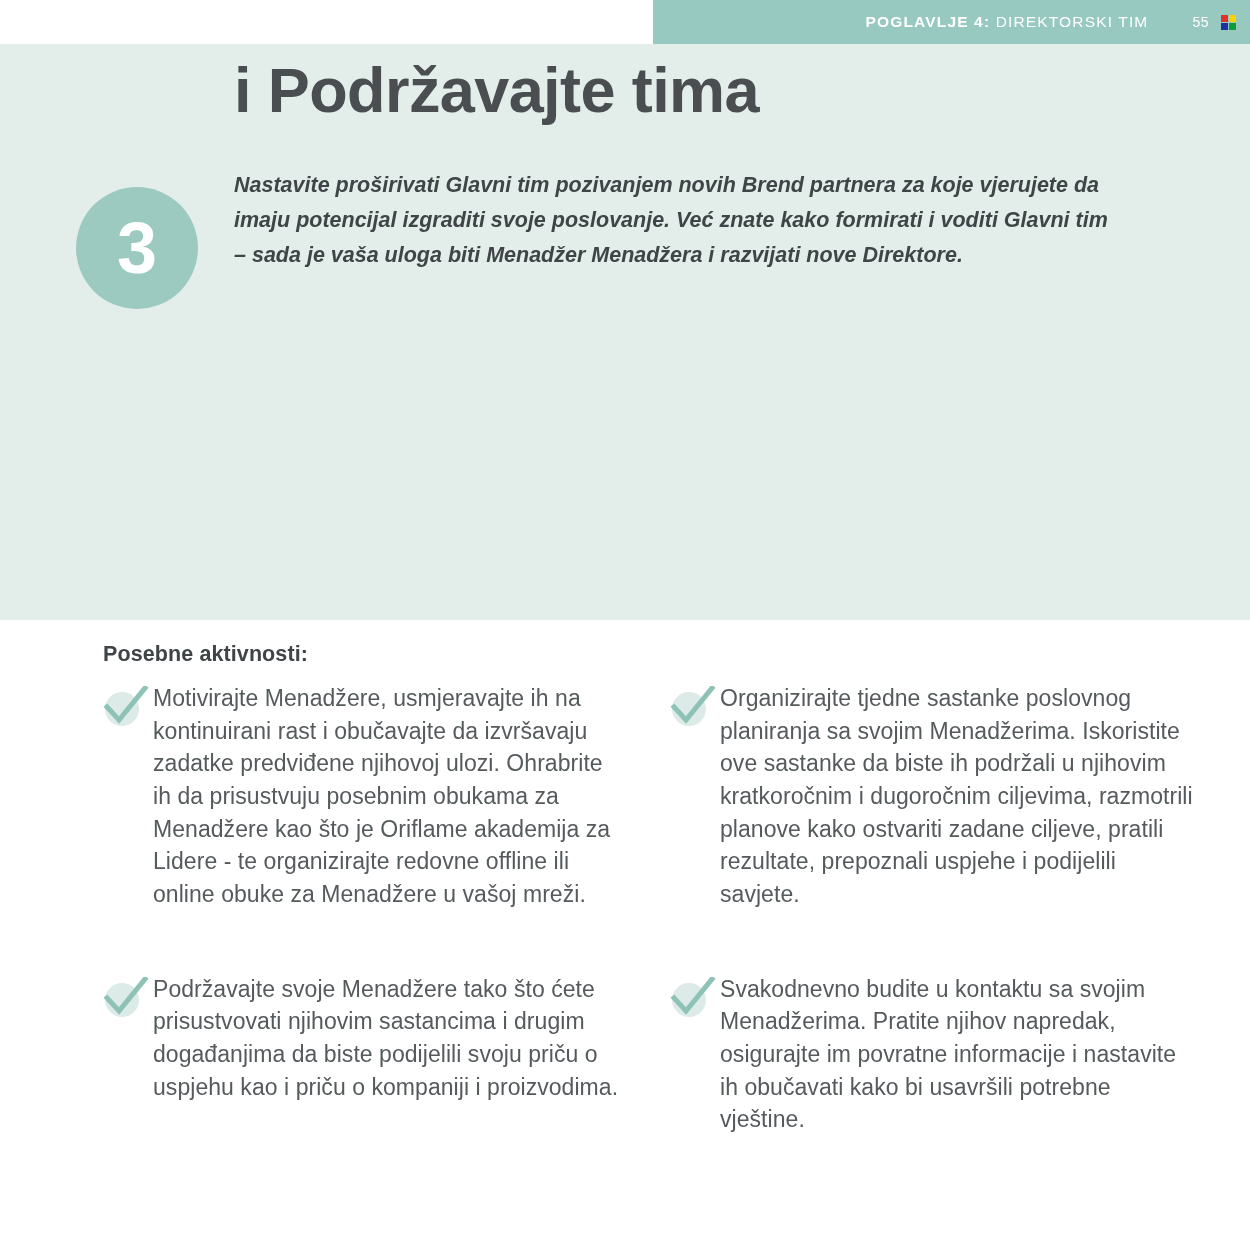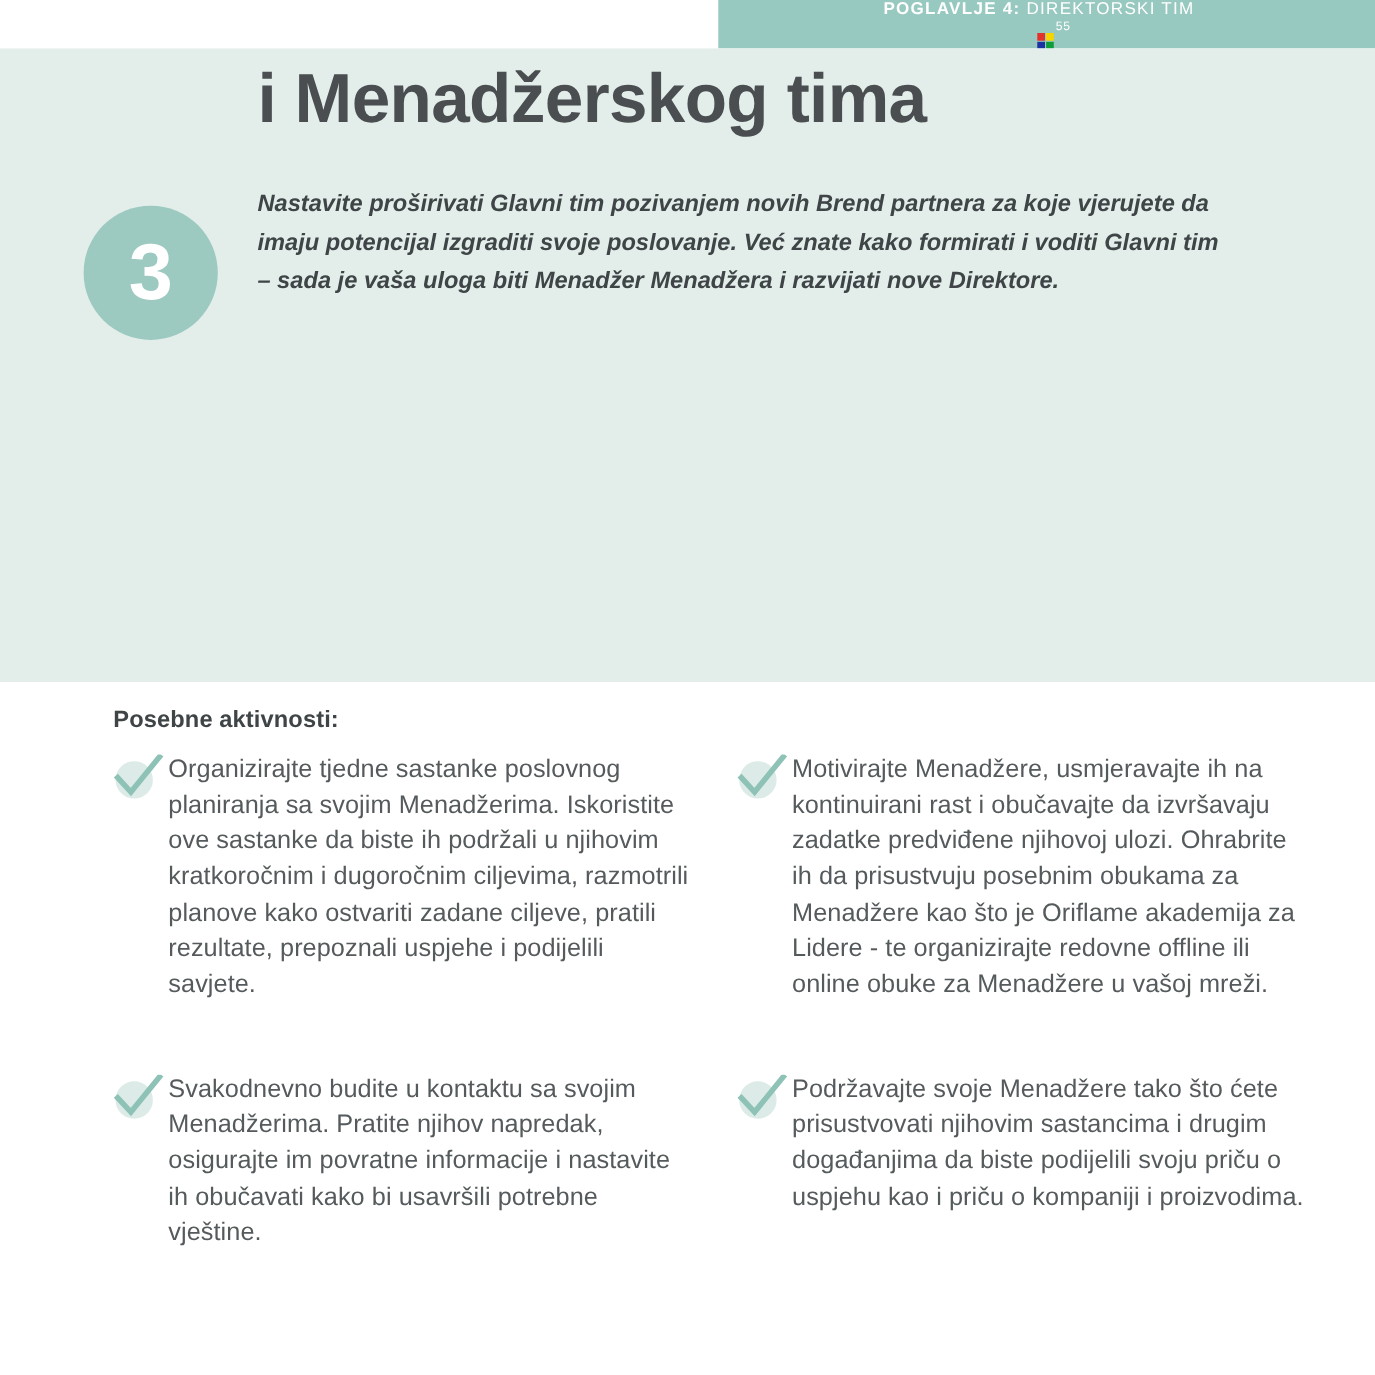--- a/index.html
+++ b/index.html
@@ -27,37 +27,36 @@
     top: 0;
     left: 653px;
     width: 597px;
     height: 44px;
     background: #98c9c0;
     display: flex;
     align-items: center;
     justify-content: flex-end;
     box-sizing: border-box;
     padding-right: 14px;
-    flex-direction: column;
   }
   .header-chapter {
     color: #ffffff;
     font-size: 15.5px;
     letter-spacing: 1.15px;
     white-space: nowrap;
   }
   .header-chapter .chapter-strong {
     font-weight: bold;
   }
   .header-chapter .chapter-name {
     font-weight: normal;
   }
   .header-pageno {
     color: #ffffff;
-    font-size: 11px;
+    font-size: 14px;
     margin-left: 44px;
     letter-spacing: 0.5px;
   }
   .brand-mark {
     width: 15px;
     height: 15px;
     margin-left: 12px;
     display: grid;
     grid-template-columns: 1fr 1fr;
     grid-template-rows: 1fr 1fr;
@@ -207,68 +206,68 @@
       <i style="background:#f5d400"></i>
       <i style="background:#1b33a0"></i>
       <i style="background:#0f9d3a"></i>
     </div>
   </div>
 
   <div class="hero">
     <div class="step-badge">3</div>
     <div class="hero-text">
       <h1 class="hero-title">
-        <span class="title-line">i Menadžerskog tima</span>
+        <span class="title-line">i Podržavajte tima</span>
       </h1>
       <p class="hero-lead">Nastavite proširivati Glavni tim pozivanjem novih Brend partnera za koje vjerujete da imaju potencijal izgraditi svoje poslovanje. Već znate kako formirati i voditi Glavni tim – sada je vaša uloga biti Menadžer Menadžera i razvijati nove Direktore.</p>
     </div>
   </div>
 
   <div class="activities">
     <div class="activities-heading">Posebne aktivnosti:</div>
     <div class="columns">
 
       <div class="column">
         <div class="bullet">
           <span class="check-icon">
             <span class="disc"></span>
             <svg viewBox="0 0 46 42" xmlns="http://www.w3.org/2000/svg" aria-hidden="true">
               <path d="M4 21 L16 34 L42 2" fill="none" stroke="#8ec2b6" stroke-width="5" stroke-linecap="square" stroke-linejoin="miter"></path>
             </svg>
           </span>
+          <span class="bullet-text">Motivirajte Menadžere, usmjeravajte ih na kontinuirani rast i obučavajte da izvršavaju zadatke predviđene njihovoj ulozi. Ohrabrite ih da prisustvuju posebnim obukama za Menadžere kao što je Oriflame akademija za Lidere - te organizirajte redovne offline ili online obuke za Menadžere u vašoj mreži.</span>
+        </div>
+        <div class="bullet">
+          <span class="check-icon">
+            <span class="disc"></span>
+            <svg viewBox="0 0 46 42" xmlns="http://www.w3.org/2000/svg" aria-hidden="true">
+              <path d="M4 21 L16 34 L42 2" fill="none" stroke="#8ec2b6" stroke-width="5" stroke-linecap="square" stroke-linejoin="miter"></path>
+            </svg>
+          </span>
+          <span class="bullet-text">Podržavajte svoje Menadžere tako što ćete prisustvovati njihovim sastancima i drugim događanjima da biste podijelili svoju priču o uspjehu kao i priču o kompaniji i proizvodima.</span>
+        </div>
+      </div>
+
+      <div class="column">
+        <div class="bullet">
+          <span class="check-icon">
+            <span class="disc"></span>
+            <svg viewBox="0 0 46 42" xmlns="http://www.w3.org/2000/svg" aria-hidden="true">
+              <path d="M4 21 L16 34 L42 2" fill="none" stroke="#8ec2b6" stroke-width="5" stroke-linecap="square" stroke-linejoin="miter"></path>
+            </svg>
+          </span>
           <span class="bullet-text">Organizirajte tjedne sastanke poslovnog planiranja sa svojim Menadžerima. Iskoristite ove sastanke da biste ih podržali u njihovim kratkoročnim i dugoročnim ciljevima, razmotrili planove kako ostvariti zadane ciljeve, pratili rezultate, prepoznali uspjehe i podijelili savjete.</span>
         </div>
         <div class="bullet">
           <span class="check-icon">
             <span class="disc"></span>
             <svg viewBox="0 0 46 42" xmlns="http://www.w3.org/2000/svg" aria-hidden="true">
               <path d="M4 21 L16 34 L42 2" fill="none" stroke="#8ec2b6" stroke-width="5" stroke-linecap="square" stroke-linejoin="miter"></path>
             </svg>
           </span>
           <span class="bullet-text">Svakodnevno budite u kontaktu sa svojim Menadžerima. Pratite njihov napredak, osigurajte im povratne informacije i nastavite ih obučavati kako bi usavršili potrebne vještine.</span>
         </div>
       </div>
 
-      <div class="column">
-        <div class="bullet">
-          <span class="check-icon">
-            <span class="disc"></span>
-            <svg viewBox="0 0 46 42" xmlns="http://www.w3.org/2000/svg" aria-hidden="true">
-              <path d="M4 21 L16 34 L42 2" fill="none" stroke="#8ec2b6" stroke-width="5" stroke-linecap="square" stroke-linejoin="miter"></path>
-            </svg>
-          </span>
-          <span class="bullet-text">Motivirajte Menadžere, usmjeravajte ih na kontinuirani rast i obučavajte da izvršavaju zadatke predviđene njihovoj ulozi. Ohrabrite ih da prisustvuju posebnim obukama za Menadžere kao što je Oriflame akademija za Lidere - te organizirajte redovne offline ili online obuke za Menadžere u vašoj mreži.</span>
-        </div>
-        <div class="bullet">
-          <span class="check-icon">
-            <span class="disc"></span>
-            <svg viewBox="0 0 46 42" xmlns="http://www.w3.org/2000/svg" aria-hidden="true">
-              <path d="M4 21 L16 34 L42 2" fill="none" stroke="#8ec2b6" stroke-width="5" stroke-linecap="square" stroke-linejoin="miter"></path>
-            </svg>
-          </span>
-          <span class="bullet-text">Podržavajte svoje Menadžere tako što ćete prisustvovati njihovim sastancima i drugim događanjima da biste podijelili svoju priču o uspjehu kao i priču o kompaniji i proizvodima.</span>
-        </div>
-      </div>
-
     </div>
   </div>
 
 </div>
 
 </body></html>

